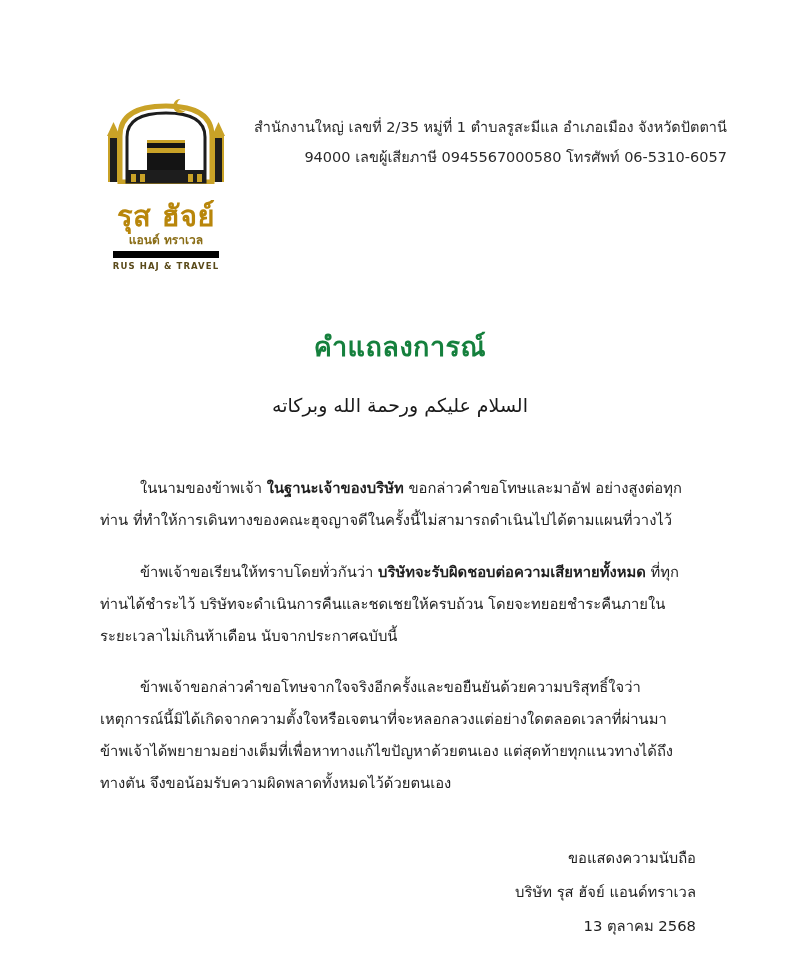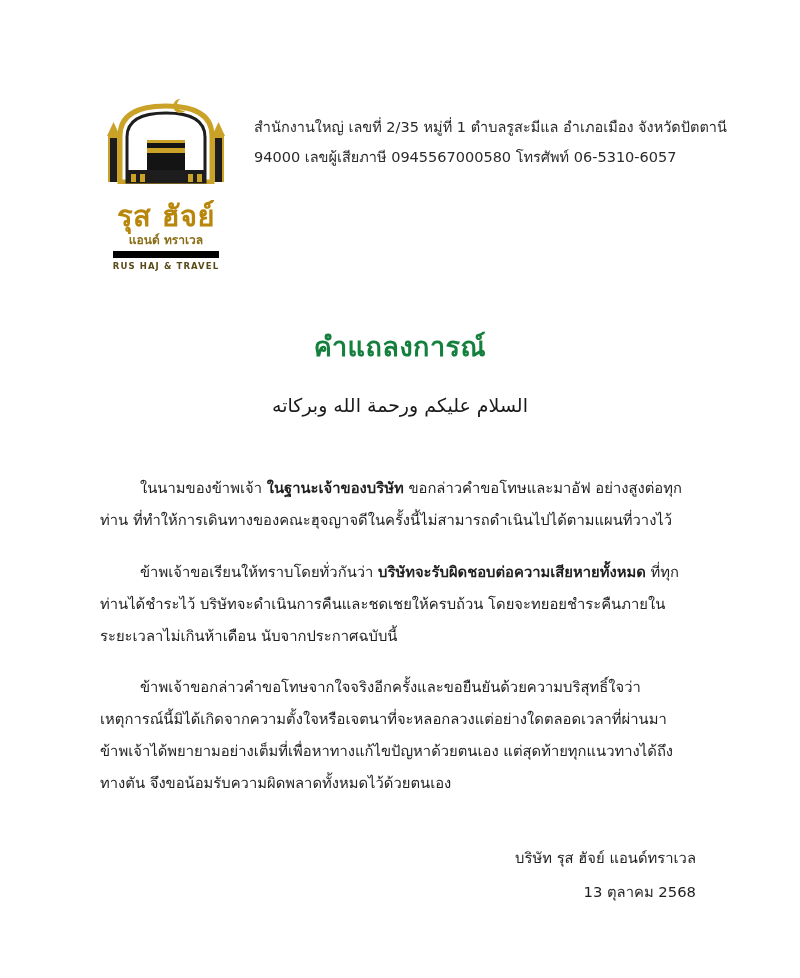--- a/index.html
+++ b/index.html
@@ -78,21 +78,21 @@
     padding-top: 3px;
     display: inline-block;
   }
   .address {
     flex: 1 1 auto;
     padding-top: 16px;
     font-size: 14.5px;
     line-height: 2.1;
     color: #2a2a2a;
   }
-  .address div { white-space: nowrap; }
+  .address div { white-space: nowrap; text-align: right; }
 
   
   .doc-title {
     text-align: center;
     font-size: 27px;
     font-weight: 700;
     color: #15803d;
     margin: 0 0 26px 0;
     letter-spacing: 0.5px;
   }
@@ -184,18 +184,19 @@
 
     <div class="arabic-greeting">السلام عليكم ورحمة الله وبركاته</div>
 
     <div id="paragraphs">
         <p class="para"><span>ในนามของข้าพเจ้า </span><b>ในฐานะเจ้าของบริษัท</b><span> ขอกล่าวคำขอโทษและมาอัฟ อย่างสูงต่อทุกท่าน ที่ทำให้การเดินทางของคณะฮุจญาจดีในครั้งนี้ไม่สามารถดำเนินไปได้ตามแผนที่วางไว้</span></p>
         <p class="para"><span>ข้าพเจ้าขอเรียนให้ทราบโดยทั่วกันว่า </span><b>บริษัทจะรับผิดชอบต่อความเสียหายทั้งหมด</b><span> ที่ทุกท่านได้ชำระไว้ บริษัทจะดำเนินการคืนและชดเชยให้ครบถ้วน โดยจะทยอยชำระคืนภายในระยะเวลาไม่เกินห้าเดือน นับจากประกาศฉบับนี้</span></p>
         <p class="para last"><span>ข้าพเจ้าขอกล่าวคำขอโทษจากใจจริงอีกครั้งและขอยืนยันด้วยความบริสุทธิ์ใจว่าเหตุการณ์นี้มิได้เกิดจากความตั้งใจหรือเจตนาที่จะหลอกลวงแต่อย่างใดตลอดเวลาที่ผ่านมาข้าพเจ้าได้พยายามอย่างเต็มที่เพื่อหาทางแก้ไขปัญหาด้วยตนเอง แต่สุดท้ายทุกแนวทางได้ถึงทางตัน จึงขอน้อมรับความผิดพลาดทั้งหมดไว้ด้วยตนเอง</span></p>
       </div>
 
     <div class="signature">
+      <div>ขอแสดงความนับถือ</div>
       <div>บริษัท รุส ฮัจย์ แอนด์ทราเวล</div>
       <div>13 ตุลาคม 2568</div>
     </div>
 
   </div>
 </div>
 
 </body></html>

